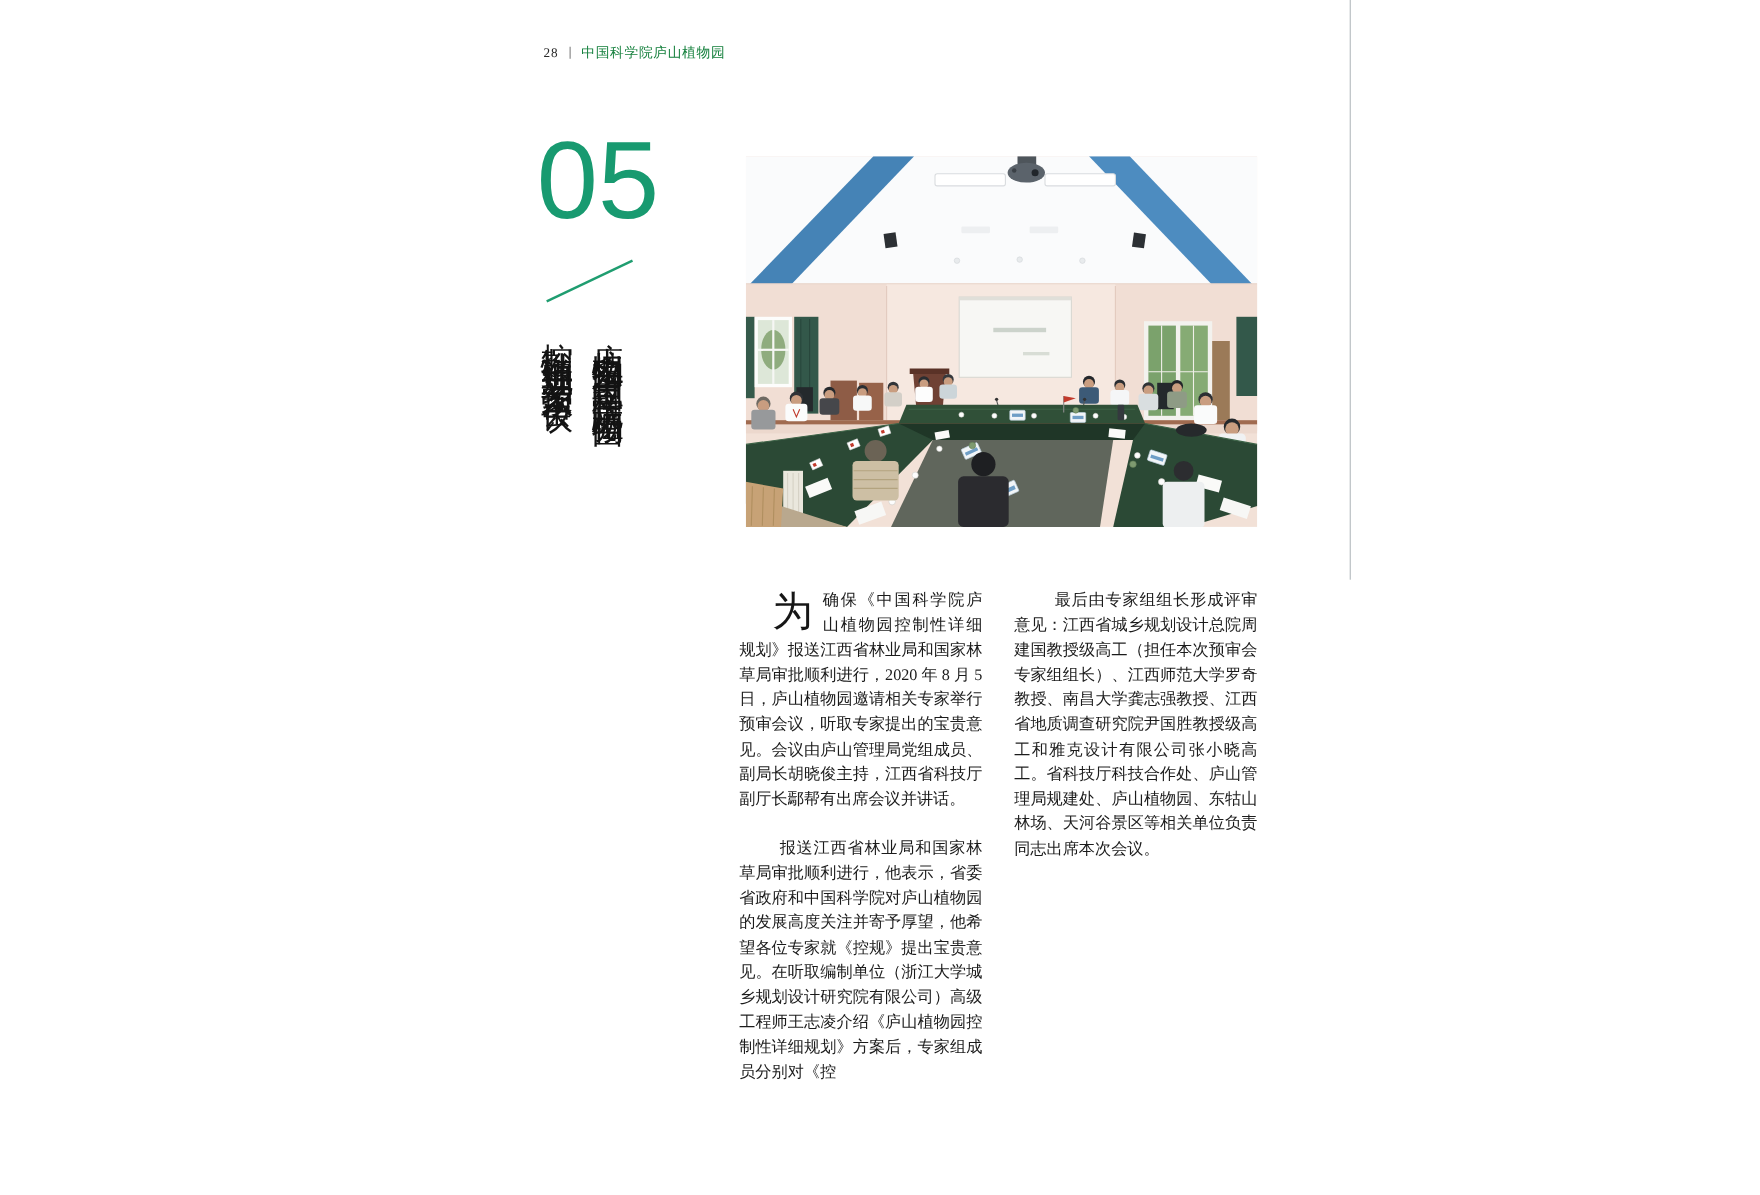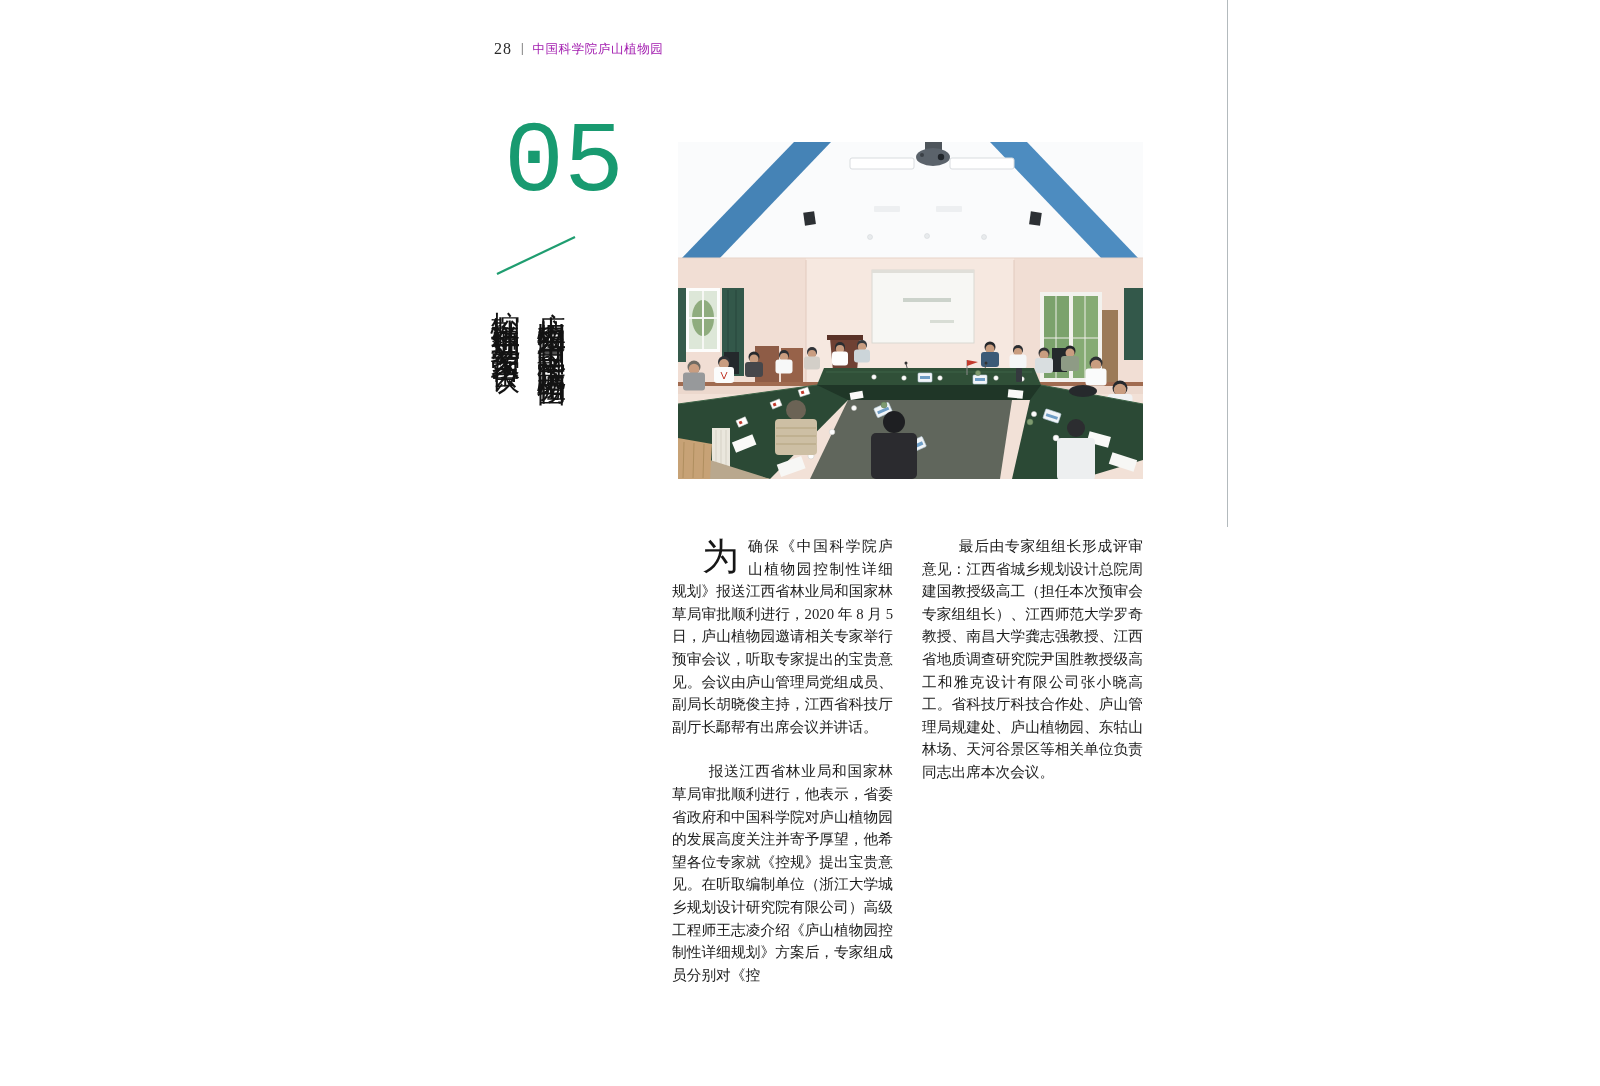--- a/index.html
+++ b/index.html
@@ -1,27 +1,27 @@
 <!DOCTYPE html>
 <html><head>
 <meta charset="utf-8">
 <style>
   html,body{margin:0;padding:0;background:#ffffff;}
   .canvas{position:relative;width:1600px;height:1086px;background:#ffffff;overflow:hidden;
           font-family:"Liberation Serif",serif;color:#1b1b1b;}
 
   
   .runhead{position:absolute;left:494px;top:40px;display:flex;align-items:center;color:#2a2a2a;}
-  .runhead .pagenum{font-size:16px;letter-spacing:1px;font-family:"Liberation Serif",serif;}
+  .runhead .pagenum{font-size:12px;letter-spacing:1px;font-family:"Liberation Serif",serif;}
   .runhead .divider{margin:0 9px;font-size:12px;color:#333;transform:translateY(-1px);}
-  .runhead .brand{font-size:12.5px;letter-spacing:0.6px;color:#a21caf;}
-
-  
-  .big-num{position:absolute;left:488px;top:114px;font-family:Liberation Mono, monospace;
-           font-size:100px;line-height:1;color:#189a70;margin-left:16px;}
+  .runhead .brand{font-size:12.5px;letter-spacing:0.6px;color:#15803d;}
+
+  
+  .big-num{position:absolute;left:488px;top:114px;font-family:Liberation Sans, sans-serif;
+           font-size:100px;line-height:1;color:#189a70;}
   .slash{position:absolute;left:495px;top:234px;width:84px;height:44px;}
 
   
   .vtitle{position:absolute;left:483px;top:289px;width:92px;height:615px;
           writing-mode:vertical-rl;text-orientation:mixed;
           font-family:"Liberation Sans",sans-serif;font-weight:400;
           font-size:29px;letter-spacing:4px;line-height:46px;color:#131313;}
   .vtitle .vline{display:block;}
 
   

